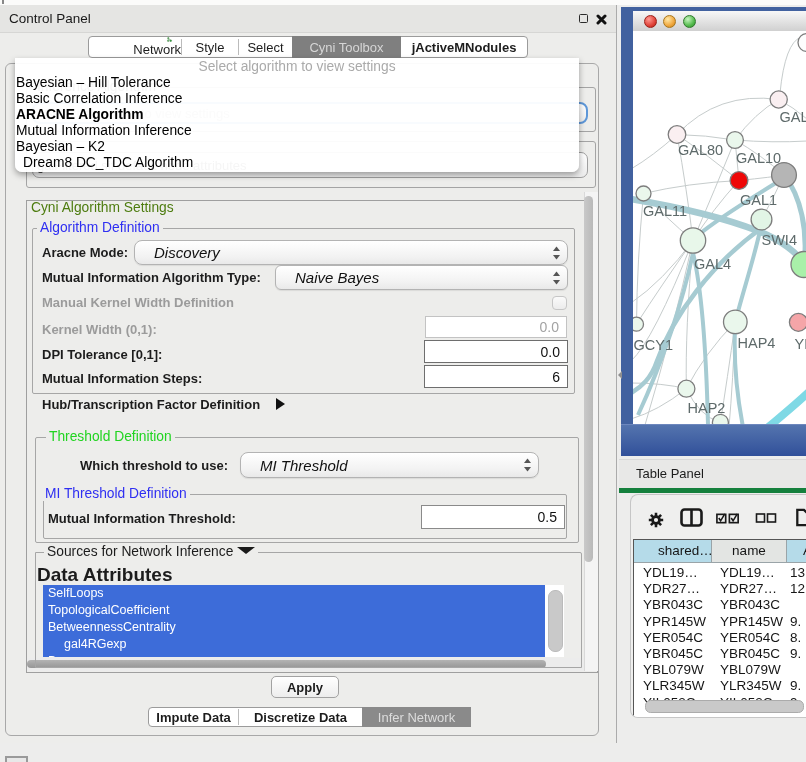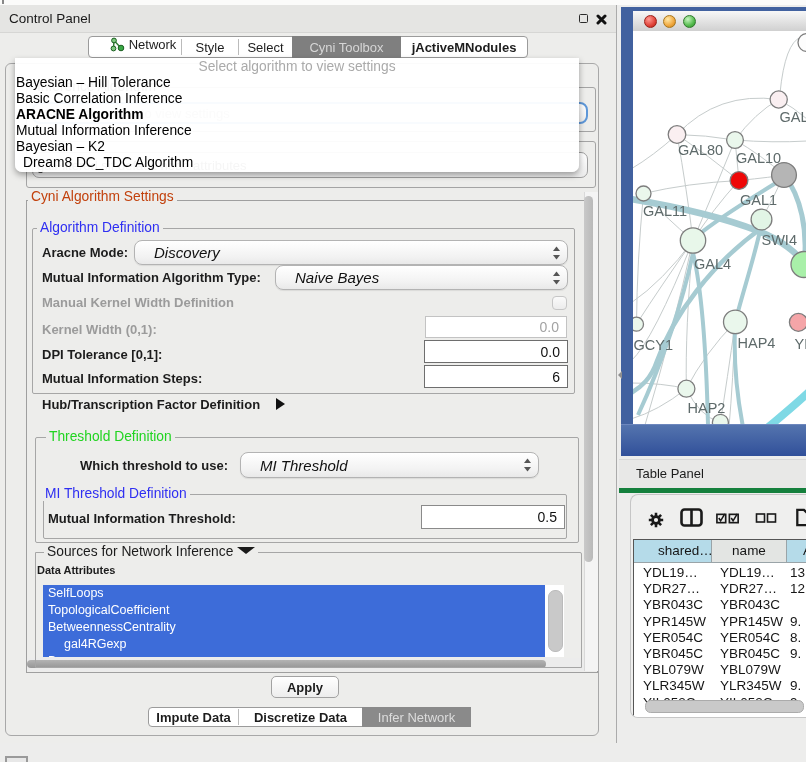--- a/index.html
+++ b/index.html
@@ -32,21 +32,21 @@
     <div class="abs" style="left:9px;top:6px;font-size:13.5px;color:#1a1a1a;">Control Panel</div>
     <div class="abs" style="left:579px;top:8.5px;width:7px;height:7.5px;border:1.9px solid #2a2a2a;border-radius:1.5px;"></div>
     <svg class="abs" style="left:595.5px;top:8.5px;" width="11" height="11" viewBox="0 0 11 11">
       <path d="M2 2 L9 9 M9 2 L2 9" stroke="#111" stroke-width="3" stroke-linecap="round"></path>
     </svg>
   </div>
 
   <div class="abs" style="left:5px;top:58px;width:592px;height:671px;border:1px solid #a8a8a8;border-radius:6px;"></div>
 
   <div class="abs" style="left:88px;top:31px;width:440px;height:22px;background:#fff;border:1px solid #9b9b9b;border-radius:4px;box-sizing:border-box;font-size:13px;color:#1d1d1d;">
-    <div class="abs" style="left:8px;top:0;width:92px;height:20px;display:flex;align-items:flex-start;justify-content:center;">
+    <div class="abs" style="left:0;top:0;width:92px;height:20px;display:flex;align-items:flex-end;justify-content:center;flex-direction:column;">
       <svg width="15" height="15" viewBox="0 0 15 15" style="margin-right:4px;">
         <line x1="4" y1="3.5" x2="11" y2="11" stroke="#2e7d32" stroke-width="1.4"></line>
         <line x1="4" y1="3.5" x2="3.5" y2="11.5" stroke="#2e7d32" stroke-width="1.4"></line>
         <circle cx="4" cy="3.5" r="2.4" fill="#7ec87e" stroke="#1b5e20" stroke-width="1"></circle>
         <circle cx="3.5" cy="11.5" r="2.4" fill="#7ec87e" stroke="#1b5e20" stroke-width="1"></circle>
         <circle cx="11" cy="11" r="2.8" fill="#39a845" stroke="#1b5e20" stroke-width="1"></circle>
       </svg>
         <span>Network</span>
     </div>
     <div class="abs" style="left:92px;top:2px;width:1px;height:16px;background:#bbb;"></div>
@@ -61,42 +61,42 @@
   <div class="gtitle" style="left:34px;top:75px;color:#1c1c1c;">Inference Algorithm</div>
   <div class="abs" style="left:32px;top:97px;width:556px;height:22px;border:2.5px solid #5e97d8;border-radius:8px;box-sizing:border-box;background:linear-gradient(#fff,#ededed);">
     <div class="abs" style="left:10px;top:2px;font-size:13px;color:#999;">Select algorithm to view settings</div>
   </div>
   <div class="gbox" style="left:26px;top:136px;width:568px;height:45px;"></div>
   <div class="abs" style="left:32px;top:147px;width:556px;height:26px;border:1px solid #9f9f9f;border-radius:7px;box-sizing:border-box;background:linear-gradient(#fff,#ebebeb);">
     <div class="abs" style="left:4px;top:5px;font-size:13px;color:#222;white-space:nowrap;">galFiltered.sif default node attributes</div>
   </div>
 
   <div class="abs" style="left:26px;top:195px;width:570px;height:471px;border:1px solid #9f9f9f;"></div>
-  <div class="gtitle" style="left:28px;top:185px;color:#c2410c;">Cyni Algorithm Settings</div>
+  <div class="gtitle" style="left:28px;top:196px;color:#4d7c0f;">Cyni Algorithm Settings</div>
 
   <div class="abs" style="left:584px;top:187px;width:13px;height:479px;background:#f4f4f4;border-left:1px solid #d9d9d9;"></div>
   <div class="abs" style="left:584px;top:191px;width:8.5px;height:366px;background:linear-gradient(90deg,#c9c9c9,#b9b9b9);border-radius:5px;"></div>
 
   <div class="abs" style="left:27px;top:653px;width:557px;height:13px;background:#ececec;"></div>
   <div class="abs" style="left:27px;top:655px;width:519px;height:8px;background:linear-gradient(#b3b3b3,#969696);border-radius:4px;"></div>
 
   <div class="abs" style="left:32px;top:223px;width:541px;height:164px;border:1px solid #a6a6a6;border-radius:2px;"></div>
   <div class="gtitle" style="left:37px;top:216px;color:#2f2ff2;">Algorithm Definition</div>
 
   <div class="lbl abs" style="left:42px;top:240px;">Aracne Mode:</div>
   <div class="combo" style="left:134px;top:235px;width:432px;height:23px;">
     <div class="ctext">Discovery</div>
     <svg class="carr" viewBox="0 0 9 14">
         <path d="M4.5 0.5 L8 5 L1 5 Z" fill="#555"></path>
         <path d="M4.5 13.5 L8 9 L1 9 Z" fill="#555"></path>
       </svg>
   </div>
 
   <div class="lbl abs" style="left:42px;top:265px;">Mutual Information Algorithm Type:</div>
-  <div class="combo" style="left:275px;top:260px;width:291px;height:23px;">
+  <div class="combo" style="left:275px;top:260px;width:291px;height:23px;border-radius:6px;">
     <div class="ctext">Naive Bayes</div>
     <svg class="carr" viewBox="0 0 9 14">
         <path d="M4.5 0.5 L8 5 L1 5 Z" fill="#555"></path>
         <path d="M4.5 13.5 L8 9 L1 9 Z" fill="#555"></path>
       </svg>
   </div>
 
   <div class="lblgray abs" style="left:42px;top:290px;">Manual Kernel Width Definition</div>
   <div class="abs" style="left:551.5px;top:290.5px;width:13px;height:12px;border:1px solid #c6c6c6;border-radius:4px;background:linear-gradient(#fafafa,#ececec);"></div>
 
@@ -127,21 +127,21 @@
   </div>
 
   <div class="abs" style="left:43px;top:489px;width:522px;height:43px;border:1px solid #a6a6a6;border-radius:2px;"></div>
   <div class="gtitle" style="left:42px;top:482px;color:#2f2ff2;">MI Threshold Definition</div>
 
   <div class="lbl abs" style="left:48px;top:506px;">Mutual Information Threshold:</div>
   <div class="tfield" style="left:421px;top:500px;width:144px;height:24px;border:1px solid #8a8a8a;">0.5</div>
 
   <div class="abs" style="left:35px;top:547px;width:545px;height:114px;border:1px solid #a6a6a6;border-top-right-radius:2px;"></div>
   <div class="gtitle" style="left:44px;top:540px;color:#1c1c1c;">Sources for Network Inference <span style="display:inline-block;width:0;height:0;border-left:9px solid transparent;border-right:9px solid transparent;border-top:7.5px solid #1a1a1a;vertical-align:2px;"></span></div>
-  <div class="lbl abs" style="left:37px;top:559px;font-size:11px;">Data Attributes</div>
+  <div class="lbl abs" style="left:37px;top:559px;font-size:19px;">Data Attributes</div>
 
   <div class="abs" style="left:43px;top:580px;width:521px;height:72px;background:#fff;overflow:hidden;">
     <div class="abs" style="left:0;top:0;width:502px;height:77px;background:#3d6cd9;color:#fff;font-size:12.5px;">
       <div style="height:17px;line-height:17px;padding-left:5px;">SelfLoops</div>
       <div style="height:17px;line-height:17px;padding-left:5px;">TopologicalCoefficient</div>
       <div style="height:17px;line-height:17px;padding-left:5px;">BetweennessCentrality</div>
       <div style="height:17px;line-height:17px;padding-left:21px;">gal4RGexp</div>
       <div style="height:17px;line-height:17px;padding-left:5px;">Degree</div>
     </div>
     <div class="abs" style="left:505px;top:5px;width:13px;height:60px;background:#c9c9c9;border-radius:7px;border:1px solid #bbb;"></div>

